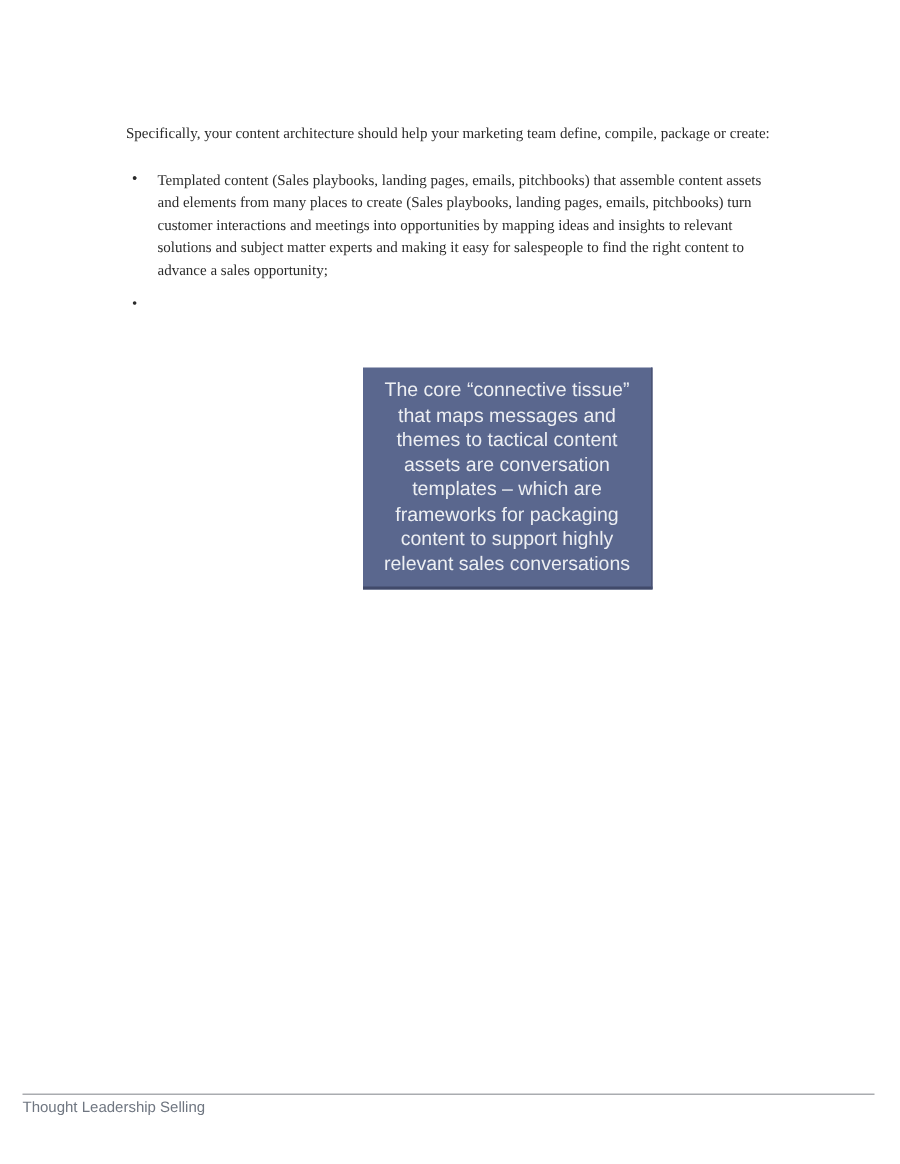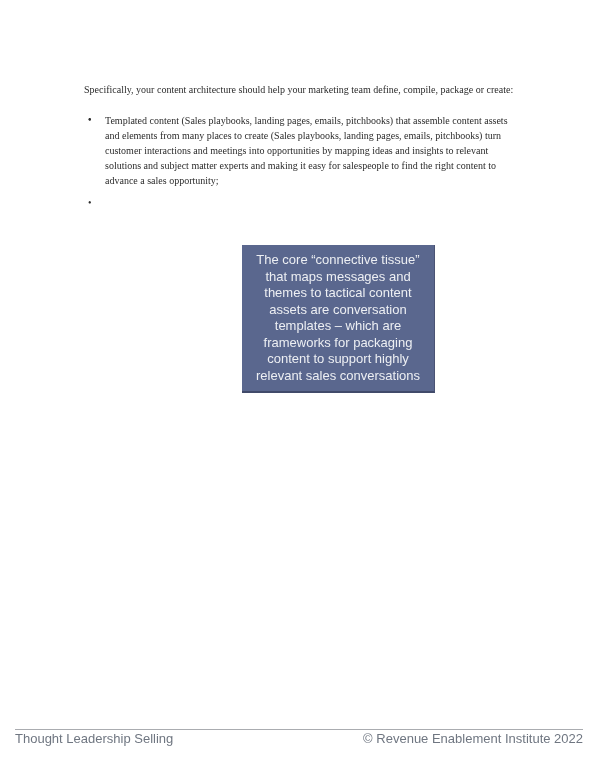--- a/index.html
+++ b/index.html
@@ -74,21 +74,21 @@
     width: 568px; height: 1px;
     background: #aaacb0;
   }
   .footer-row {
     position: absolute;
     left: 15px; top: 733px;
     width: 568px;
     display: flex;
     align-items: baseline;
     font-family: "Liberation Sans", sans-serif;
-    font-size: 13px;
+    font-size: 10px;
     line-height: 12px;
     color: #6f7681;
   }
   .footer-row .f-left  { flex: 1; text-align: left; }
   .footer-row .f-center{ flex: 1; text-align: center; }
   .footer-row .f-right { flex: 1; text-align: right; }
 </style>
 </head>
 <body>
 
@@ -111,16 +111,15 @@
     </ul>
   </div>
 
   <div class="callout" style="background-color: rgb(90, 103, 142);">
     <div class="callout-text" style="color: rgb(237, 239, 243);">The core “connective tissue” that maps messages and themes to tactical content assets are conversation templates – which are frameworks for packaging content to support highly relevant sales conversations</div>
   </div>
 
   <div class="footer-rule"></div>
   <div class="footer-row">
     <span class="f-left">Thought Leadership Selling</span>
-    <span class="f-right">© Revenue Enablement Institute 2022</span>
   </div>
 
 </div>
 
 </body></html>

